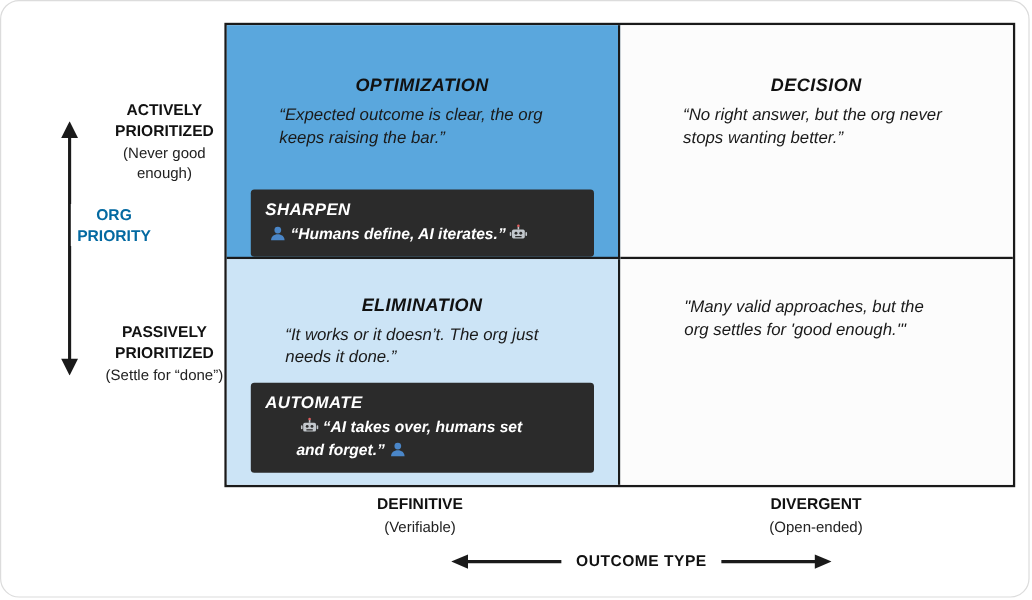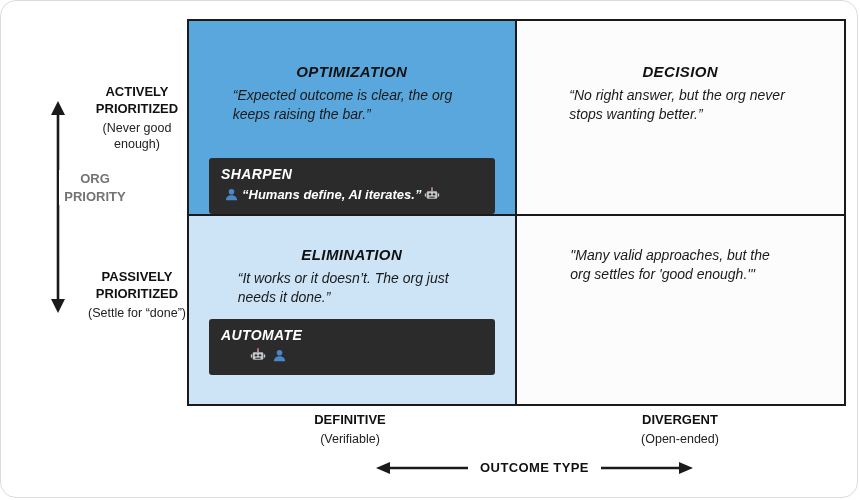--- a/index.html
+++ b/index.html
@@ -51,21 +51,21 @@
 
   
   .y-label{position:absolute;width:108px;text-align:center;}
   .y-top{left:82px;top:83px;}
   .y-bottom{left:82px;top:268px;}
   .axis-title{font-size:13px;font-weight:bold;line-height:1.3;color:#111;}
   .axis-sub{font-size:12.5px;line-height:1.3;margin-top:2px;color:#222;}
   .y-arrow{position:absolute;left:46px;top:100px;}
   .y-axis-name{
     position:absolute;left:58px;top:169px;width:72px;text-align:center;
-    font-size:13px;font-weight:bold;line-height:1.35;background:#ffffff;color:#737373;
+    font-size:13px;font-weight:bold;line-height:1.35;background:#ffffff;color:#0369a1;
   }
 
   
   .x-label{position:absolute;top:411px;width:206px;text-align:center;}
   .x-left{left:246px;}
   .x-right{left:576px;}
   .x-axis-row{
     position:absolute;left:204px;top:459px;width:659px;
     display:flex;align-items:center;justify-content:center;gap:12px;
   }
@@ -132,21 +132,21 @@
         <div class="badge-quote">
           <svg width="16" height="16" viewBox="0 0 24 24" aria-hidden="true">
               <rect x="4" y="8" width="16" height="11" rx="2" fill="#c2c7cc"></rect>
               <line x1="12" y1="4" x2="12" y2="8" stroke="#c2c7cc" stroke-width="2"></line>
               <circle cx="12" cy="3.2" r="1.6" fill="#e05d5d"></circle>
               <circle cx="9" cy="12.5" r="1.8" fill="#2b2b2b"></circle>
               <circle cx="15" cy="12.5" r="1.8" fill="#2b2b2b"></circle>
               <rect x="8" y="16" width="8" height="1.6" fill="#2b2b2b"></rect>
               <rect x="1.2" y="11" width="2" height="5" rx="1" fill="#c2c7cc"></rect>
               <rect x="20.8" y="11" width="2" height="5" rx="1" fill="#c2c7cc"></rect>
-            </svg><svg width="15" height="15" viewBox="0 0 24 24" aria-hidden="true">
+            </svg><span>“AI takes over, humans set and forget.”</span><svg width="15" height="15" viewBox="0 0 24 24" aria-hidden="true">
               <circle cx="12" cy="7.5" r="4.5" fill="#4a86c8"></circle>
               <path d="M3 21c0-5 4-8 9-8s9 3 9 8z" fill="#4a86c8"></path>
             </svg>
         </div>
       </div>
     </div>
 
     <div class="cell q-br">
       <div class="q-desc">"Many valid approaches, but the org settles for 'good enough.'"</div>
     </div>

